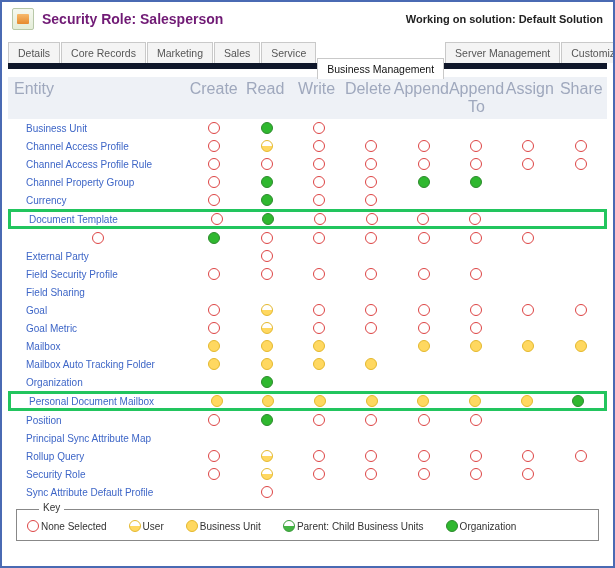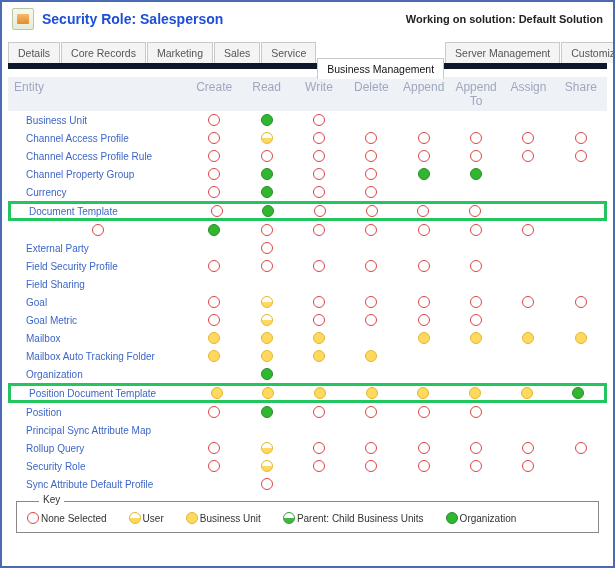--- a/index.html
+++ b/index.html
@@ -29,21 +29,21 @@
     position: relative;
   }
   .app-icon::after{
     content:"";
     position:absolute;
     left:4px; top:5px;
     width:12px;height:10px;
     background: linear-gradient(#f7b96b,#e68a2e);
     border-radius:1px;
   }
-  .title { font-size: 14px; font-weight: 600; color: #1d4ed8; }
+  .title { font-size: 14px; font-weight: 600; color: #701a75; }
   .working { font-size: 11px; font-weight: 600; color: #222; }
   .tabs {
     display: flex;
     border-bottom: 6px solid #0f172a;
     margin: 10px 6px 8px 6px;
     font-size: 10.5px;
   }
   .tab {
     padding: 4px 9px;
     border: 1px solid #c9c9c9;
@@ -60,21 +60,21 @@
     font-weight: 500;
     position: relative;
     top: 16px;
   }
   .grid-wrap { margin: 0 6px; }
   .grid-header {
     display: grid;
     grid-template-columns: 180px repeat(8, 1fr);
     background: #eef1f6;
     color: #9fa8bd;
-    font-size: 12px;
+    font-size: 16px;
     padding: 3px 0;
   }
   .grid-header > div { text-align: center; }
   .grid-header > div:first-child { text-align: left; padding-left: 6px; }
   .grid-body { max-height: 382px; overflow-y: auto; }
   .grid-row {
     display: grid;
     grid-template-columns: 180px repeat(8, 1fr);
     align-items: center;
     height: 18px;
@@ -316,21 +316,21 @@
         <div class="cell"></div>
         <div class="cell"><span class="priv p-org"></span></div>
         <div class="cell"></div>
         <div class="cell"></div>
         <div class="cell"></div>
         <div class="cell"></div>
         <div class="cell"></div>
         <div class="cell"></div>
       </div>
       <div class="grid-row highlight">
-        <div class="entity-label">Position Document Template</div>
+        <div class="entity-label">Personal Document Mailbox</div>
         <div class="cell"><span class="priv p-bu"></span></div>
         <div class="cell"><span class="priv p-bu"></span></div>
         <div class="cell"><span class="priv p-bu"></span></div>
         <div class="cell"><span class="priv p-bu"></span></div>
         <div class="cell"><span class="priv p-bu"></span></div>
         <div class="cell"><span class="priv p-bu"></span></div>
         <div class="cell"><span class="priv p-bu"></span></div>
         <div class="cell"><span class="priv p-org"></span></div>
       </div>
       <div class="grid-row">

